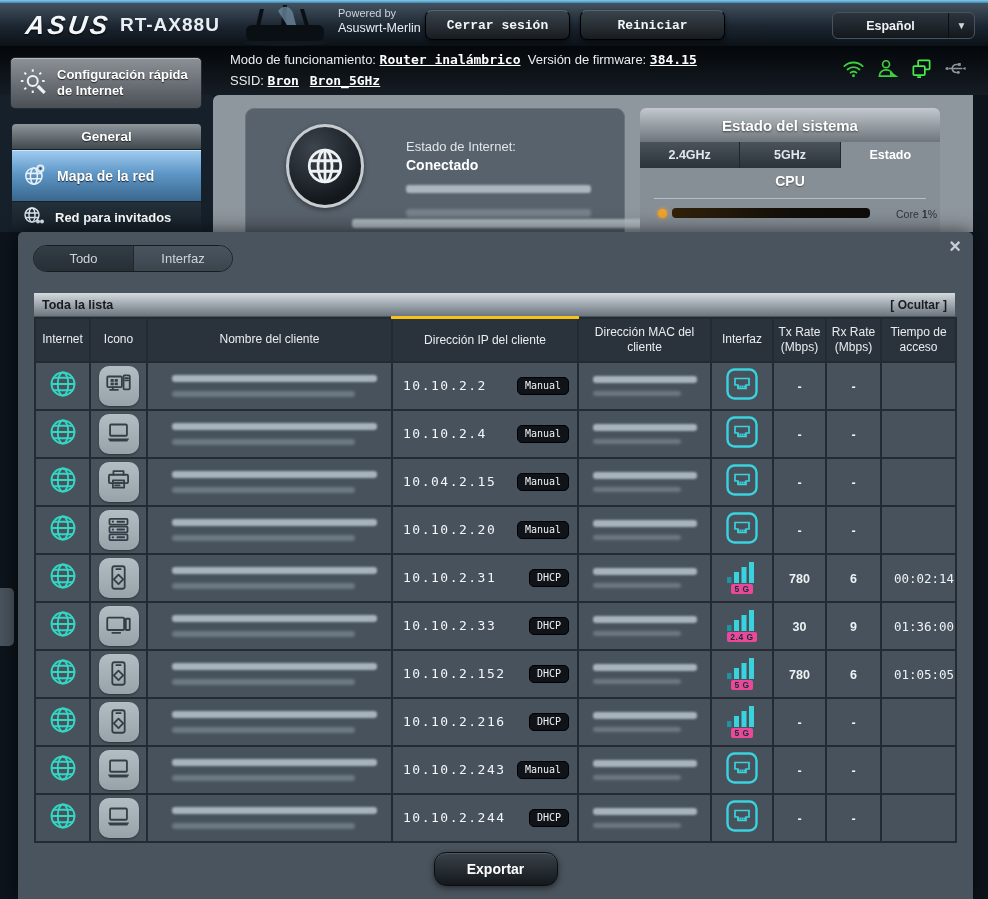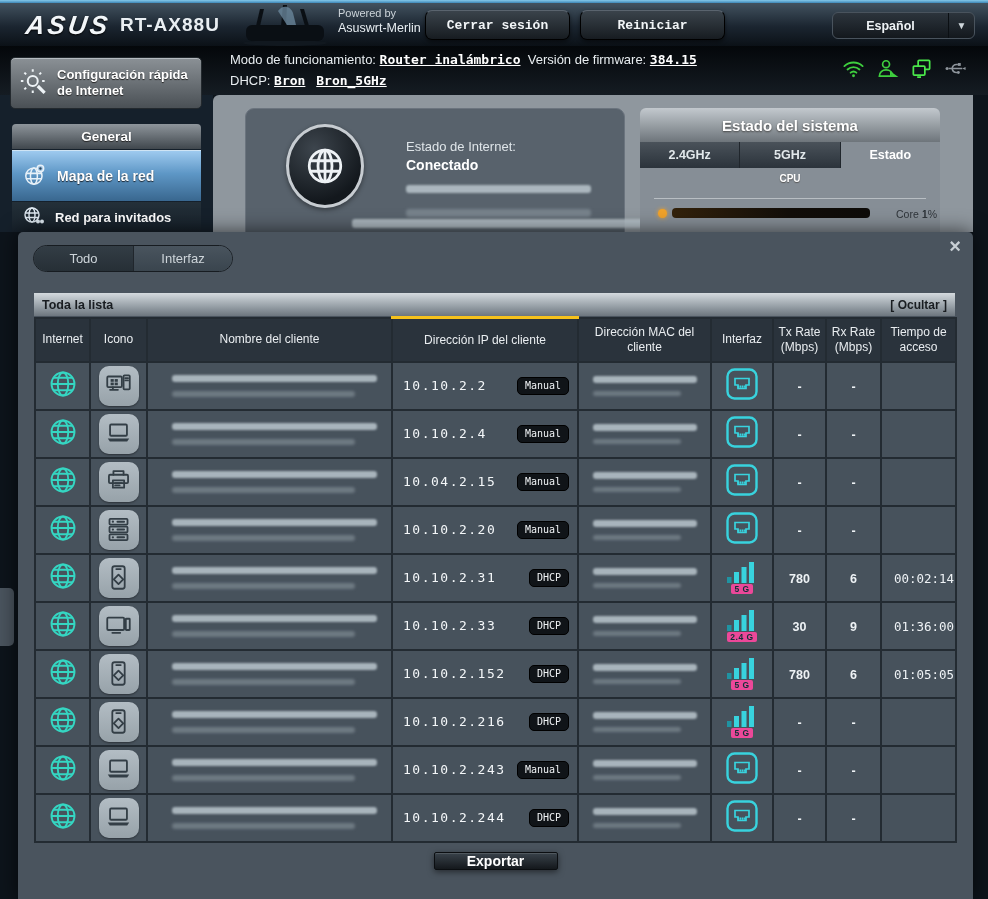--- a/index.html
+++ b/index.html
@@ -66,21 +66,21 @@
   .redact.dim{background:rgba(150,162,170,.5);filter:blur(1.6px);}
   #sys-panel{position:absolute;left:427px;top:13px;width:300px;height:150px;}
   #sys-title{height:34px;border-radius:6px 6px 0 0;background:linear-gradient(180deg,#c3c9ce,#6e757b);
              display:flex;align-items:center;justify-content:center;font-size:15px;font-weight:bold;
              color:#fff;text-shadow:0 1px 2px #444;}
   #sys-tabs{display:flex;height:26px;}
   .sys-tab{flex:1;display:flex;align-items:center;justify-content:center;font-size:12.5px;font-weight:bold;
            color:#e2e8eb;background:linear-gradient(180deg,#4a525a,#2b333b);border-right:1px solid #20262c;cursor:pointer;}
   .sys-tab.active{background:#868e96;color:#fff;border-right:none;}
   #sys-body{background:#868e96;height:90px;position:relative;}
-  #cpu-lbl{text-align:center;font-size:10px;font-weight:bold;color:#fff;padding-top:5px;text-shadow:0 1px 1px #555;}
+  #cpu-lbl{text-align:center;font-size:14px;font-weight:bold;color:#fff;padding-top:5px;text-shadow:0 1px 1px #555;}
   #cpu-line{position:absolute;left:14px;right:14px;top:30px;height:1px;background:#b8bec3;}
   #cpu-dot{position:absolute;left:18px;top:41px;width:9px;height:9px;border-radius:50%;
            background:#f0a22a;box-shadow:0 0 4px #f0a22a;}
   #cpu-bar{position:absolute;left:32px;top:40px;width:198px;height:10px;border-radius:4px;
            background:linear-gradient(90deg,#33220b,#120e09 60%,#0e0c09);}
   #core-lbl{position:absolute;left:256px;top:40px;font-size:10.5px;color:#2f353a;}
   #core-val{position:absolute;left:282px;top:40px;font-size:10.5px;color:#2f353a;}
 
   #left-notch{left:0;top:588px;width:14px;height:58px;background:#4a545e;border-radius:0 5px 5px 0;}
 
@@ -116,22 +116,22 @@
   .mb2{width:88px;height:5px;margin-left:14px;}
   .ip-cell{display:flex;align-items:center;padding:0 8px 0 10px;}
   .ip-txt{font-family:"DejaVu Sans Mono",monospace;font-size:13px;letter-spacing:1.5px;color:#f4f7f9;}
   .ip-badge{margin-left:auto;background:#101418;border:1px solid #000;border-radius:5px;color:#f0f3f5;
             font-family:"DejaVu Sans Mono",monospace;font-size:10px;padding:2.5px 7px;}
   .wifi-wrap{display:inline-flex;flex-direction:column;align-items:center;}
   .band{font-size:8.5px;font-weight:bold;letter-spacing:.5px;background:#ec4899;color:#0f3137;
         border-radius:2px;padding:0 3px;margin-top:1px;}
   .rate{font-size:12.5px;font-weight:600;color:#eef2f5;}
   .time{font-family:"DejaVu Sans Mono",monospace;font-size:12.5px;color:#eef2f5;margin-left:11px;}
-  #export-btn{position:absolute;left:50%;top:620px;transform:translateX(-50%);width:124px;height:18px;
-              border-radius:2px;border:1px solid #0b0e11;background:linear-gradient(180deg,#39424a,#14181c);
+  #export-btn{position:absolute;left:50%;top:620px;transform:translateX(-50%);width:124px;height:34px;
+              border-radius:12px;border:1px solid #0b0e11;background:linear-gradient(180deg,#39424a,#14181c);
               color:#fff;font-weight:bold;font-size:14px;display:flex;align-items:center;justify-content:center;
               box-shadow:0 2px 6px rgba(0,0,0,.5),inset 0 1px 0 rgba(255,255,255,.12);cursor:pointer;}
 </style>
 </head>
 <body>
 
 <div id="stage">
 
   <div id="topline" class="abs"></div>
 
@@ -161,21 +161,21 @@
   </div>
 
   <div id="infobar" class="abs">
     <div class="info-line" style="top:6px">
       <span>Modo de funcionamiento:</span>
       <span class="mono-link">Router inalámbrico</span>&nbsp;
       <span>Versión de firmware:</span>
       <span class="mono-link">384.15</span>
     </div>
     <div class="info-line" style="top:27px">
-      <span>DHCP:</span>
+      <span>SSID:</span>
       <span class="mono-link">Bron</span>&nbsp;&nbsp;
       <span class="mono-link">Bron_5GHz</span>
     </div>
     <div id="status-icons">
       <span>
           <svg width="23" height="23" viewBox="0 0 24 24" fill="none" stroke="#3ecf3e" stroke-width="2" stroke-linecap="round">
             <path d="M2.5 9.5a14 14 0 0 1 19 0"></path>
             <path d="M5.8 13a9 9 0 0 1 12.4 0"></path>
             <path d="M9 16.3a4.6 4.6 0 0 1 6 0"></path>
             <circle cx="12" cy="19.5" r="1.5" fill="#3ecf3e" stroke="none"></circle>

